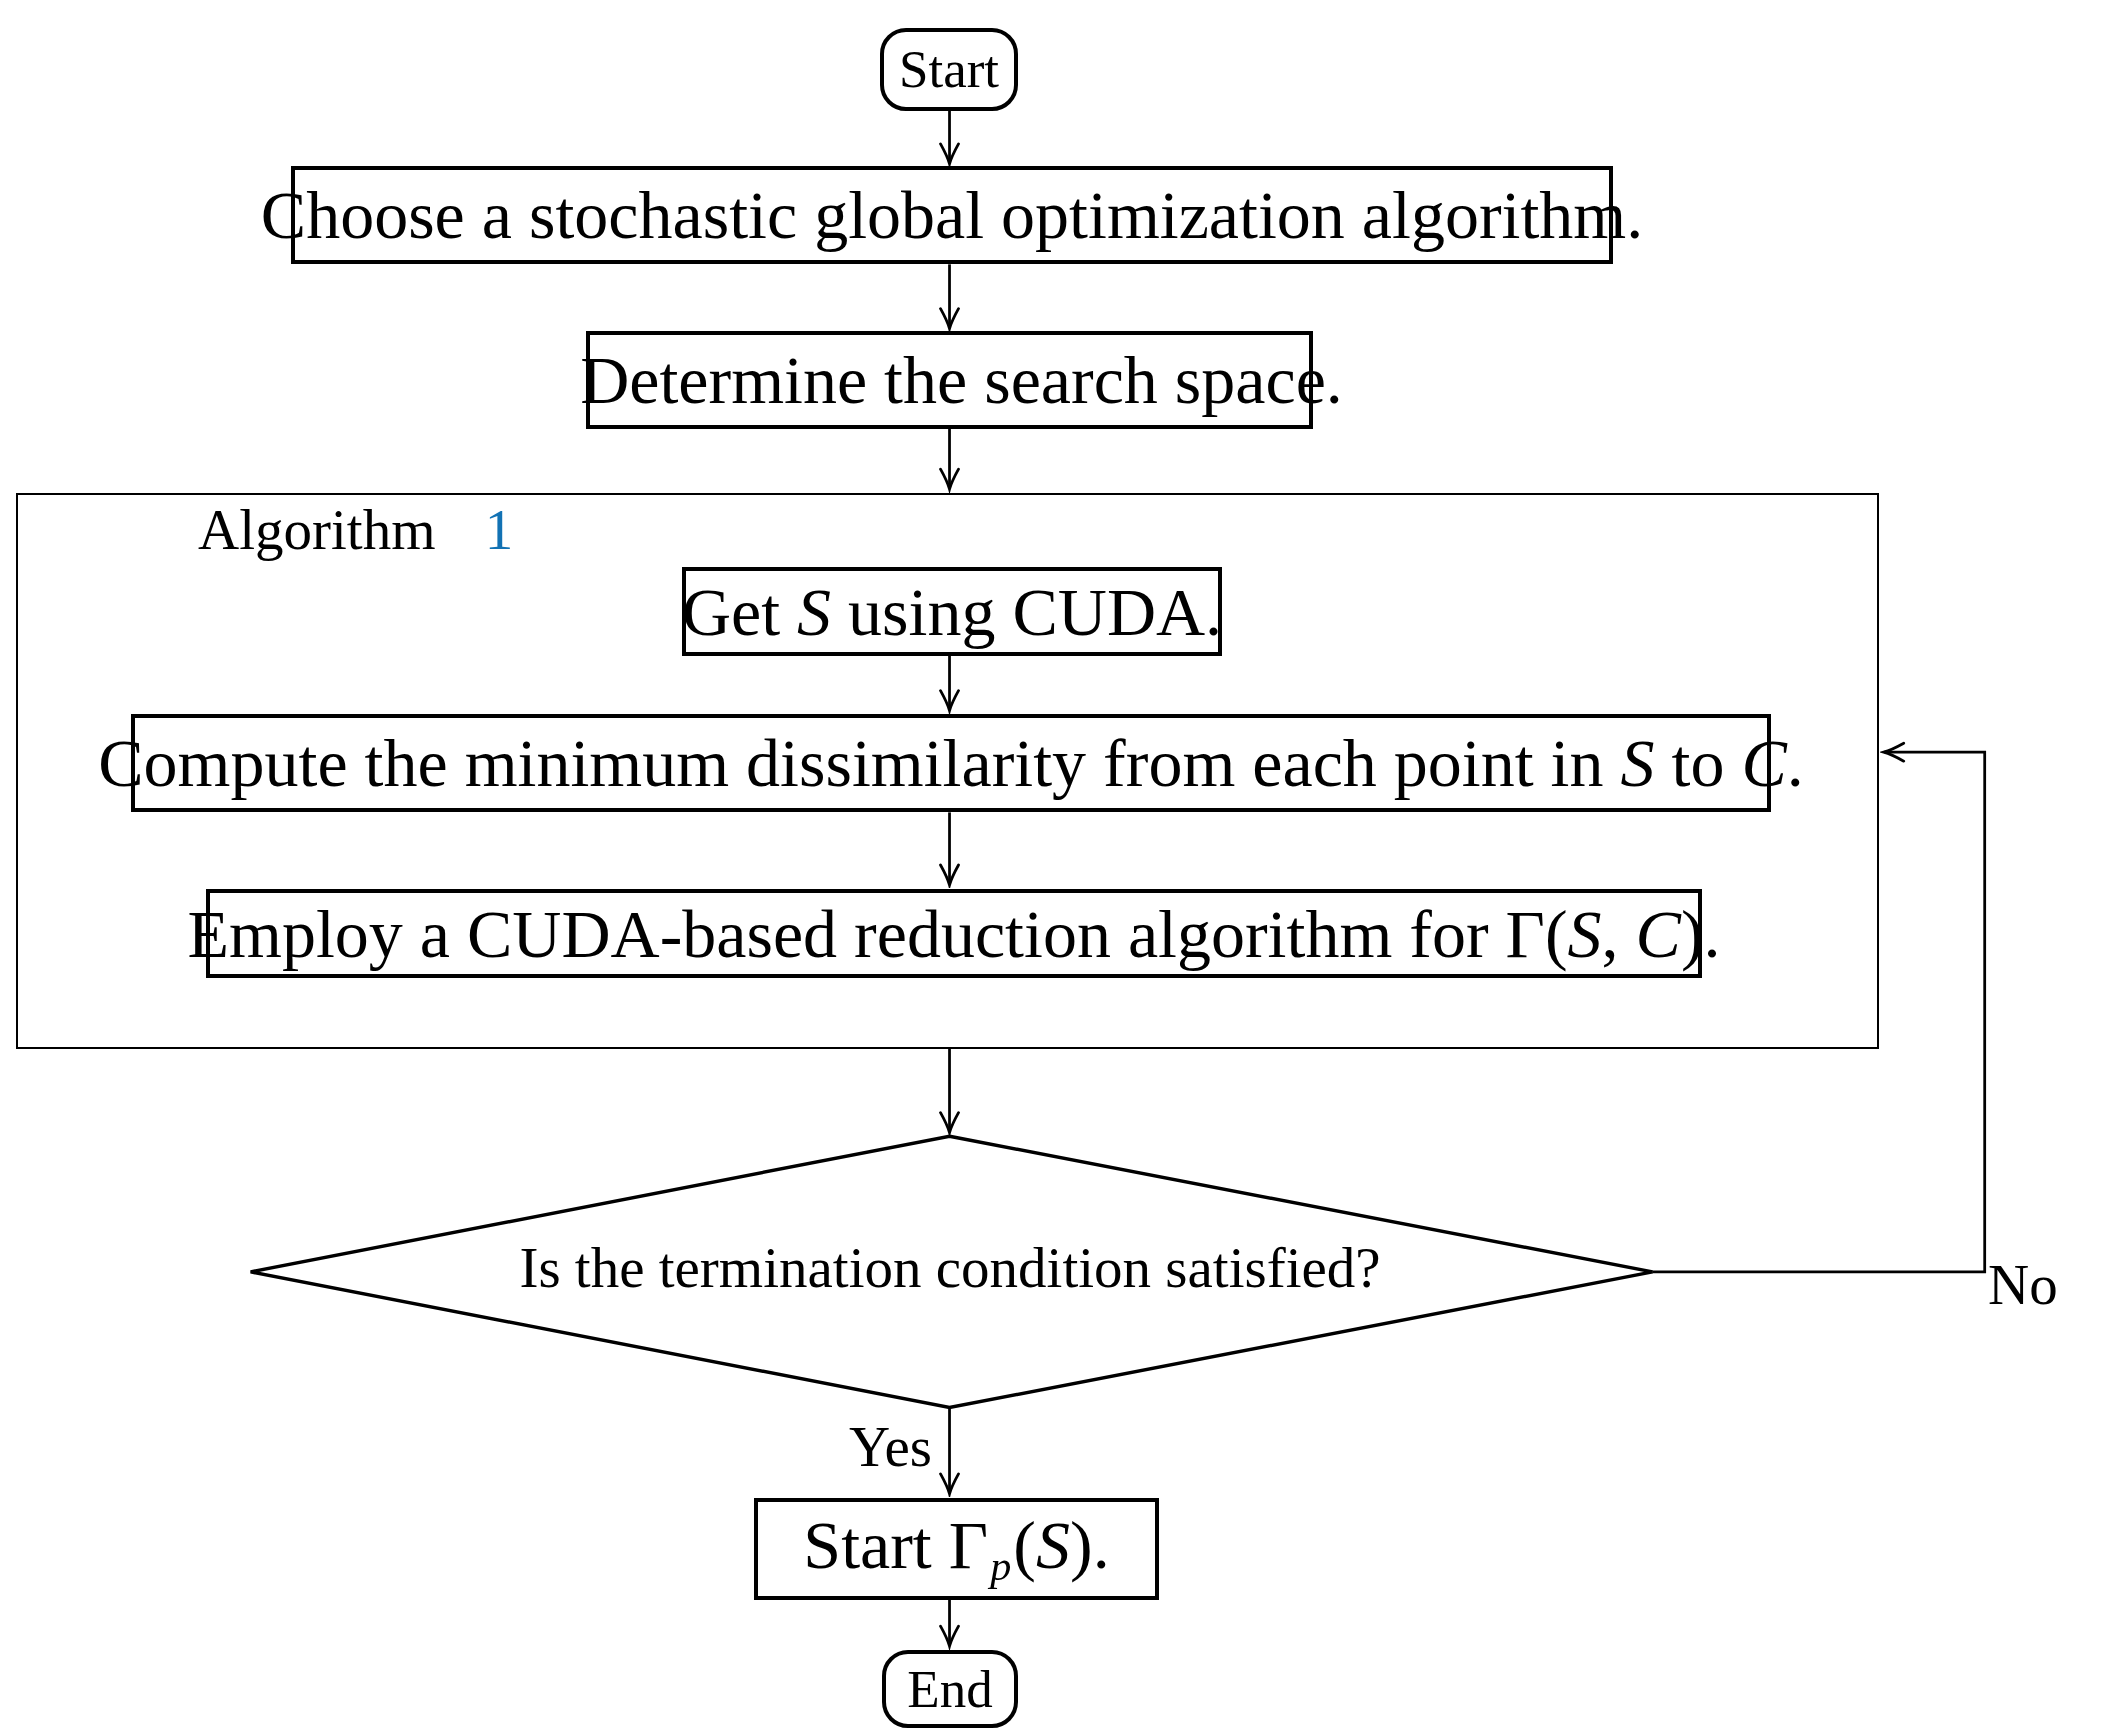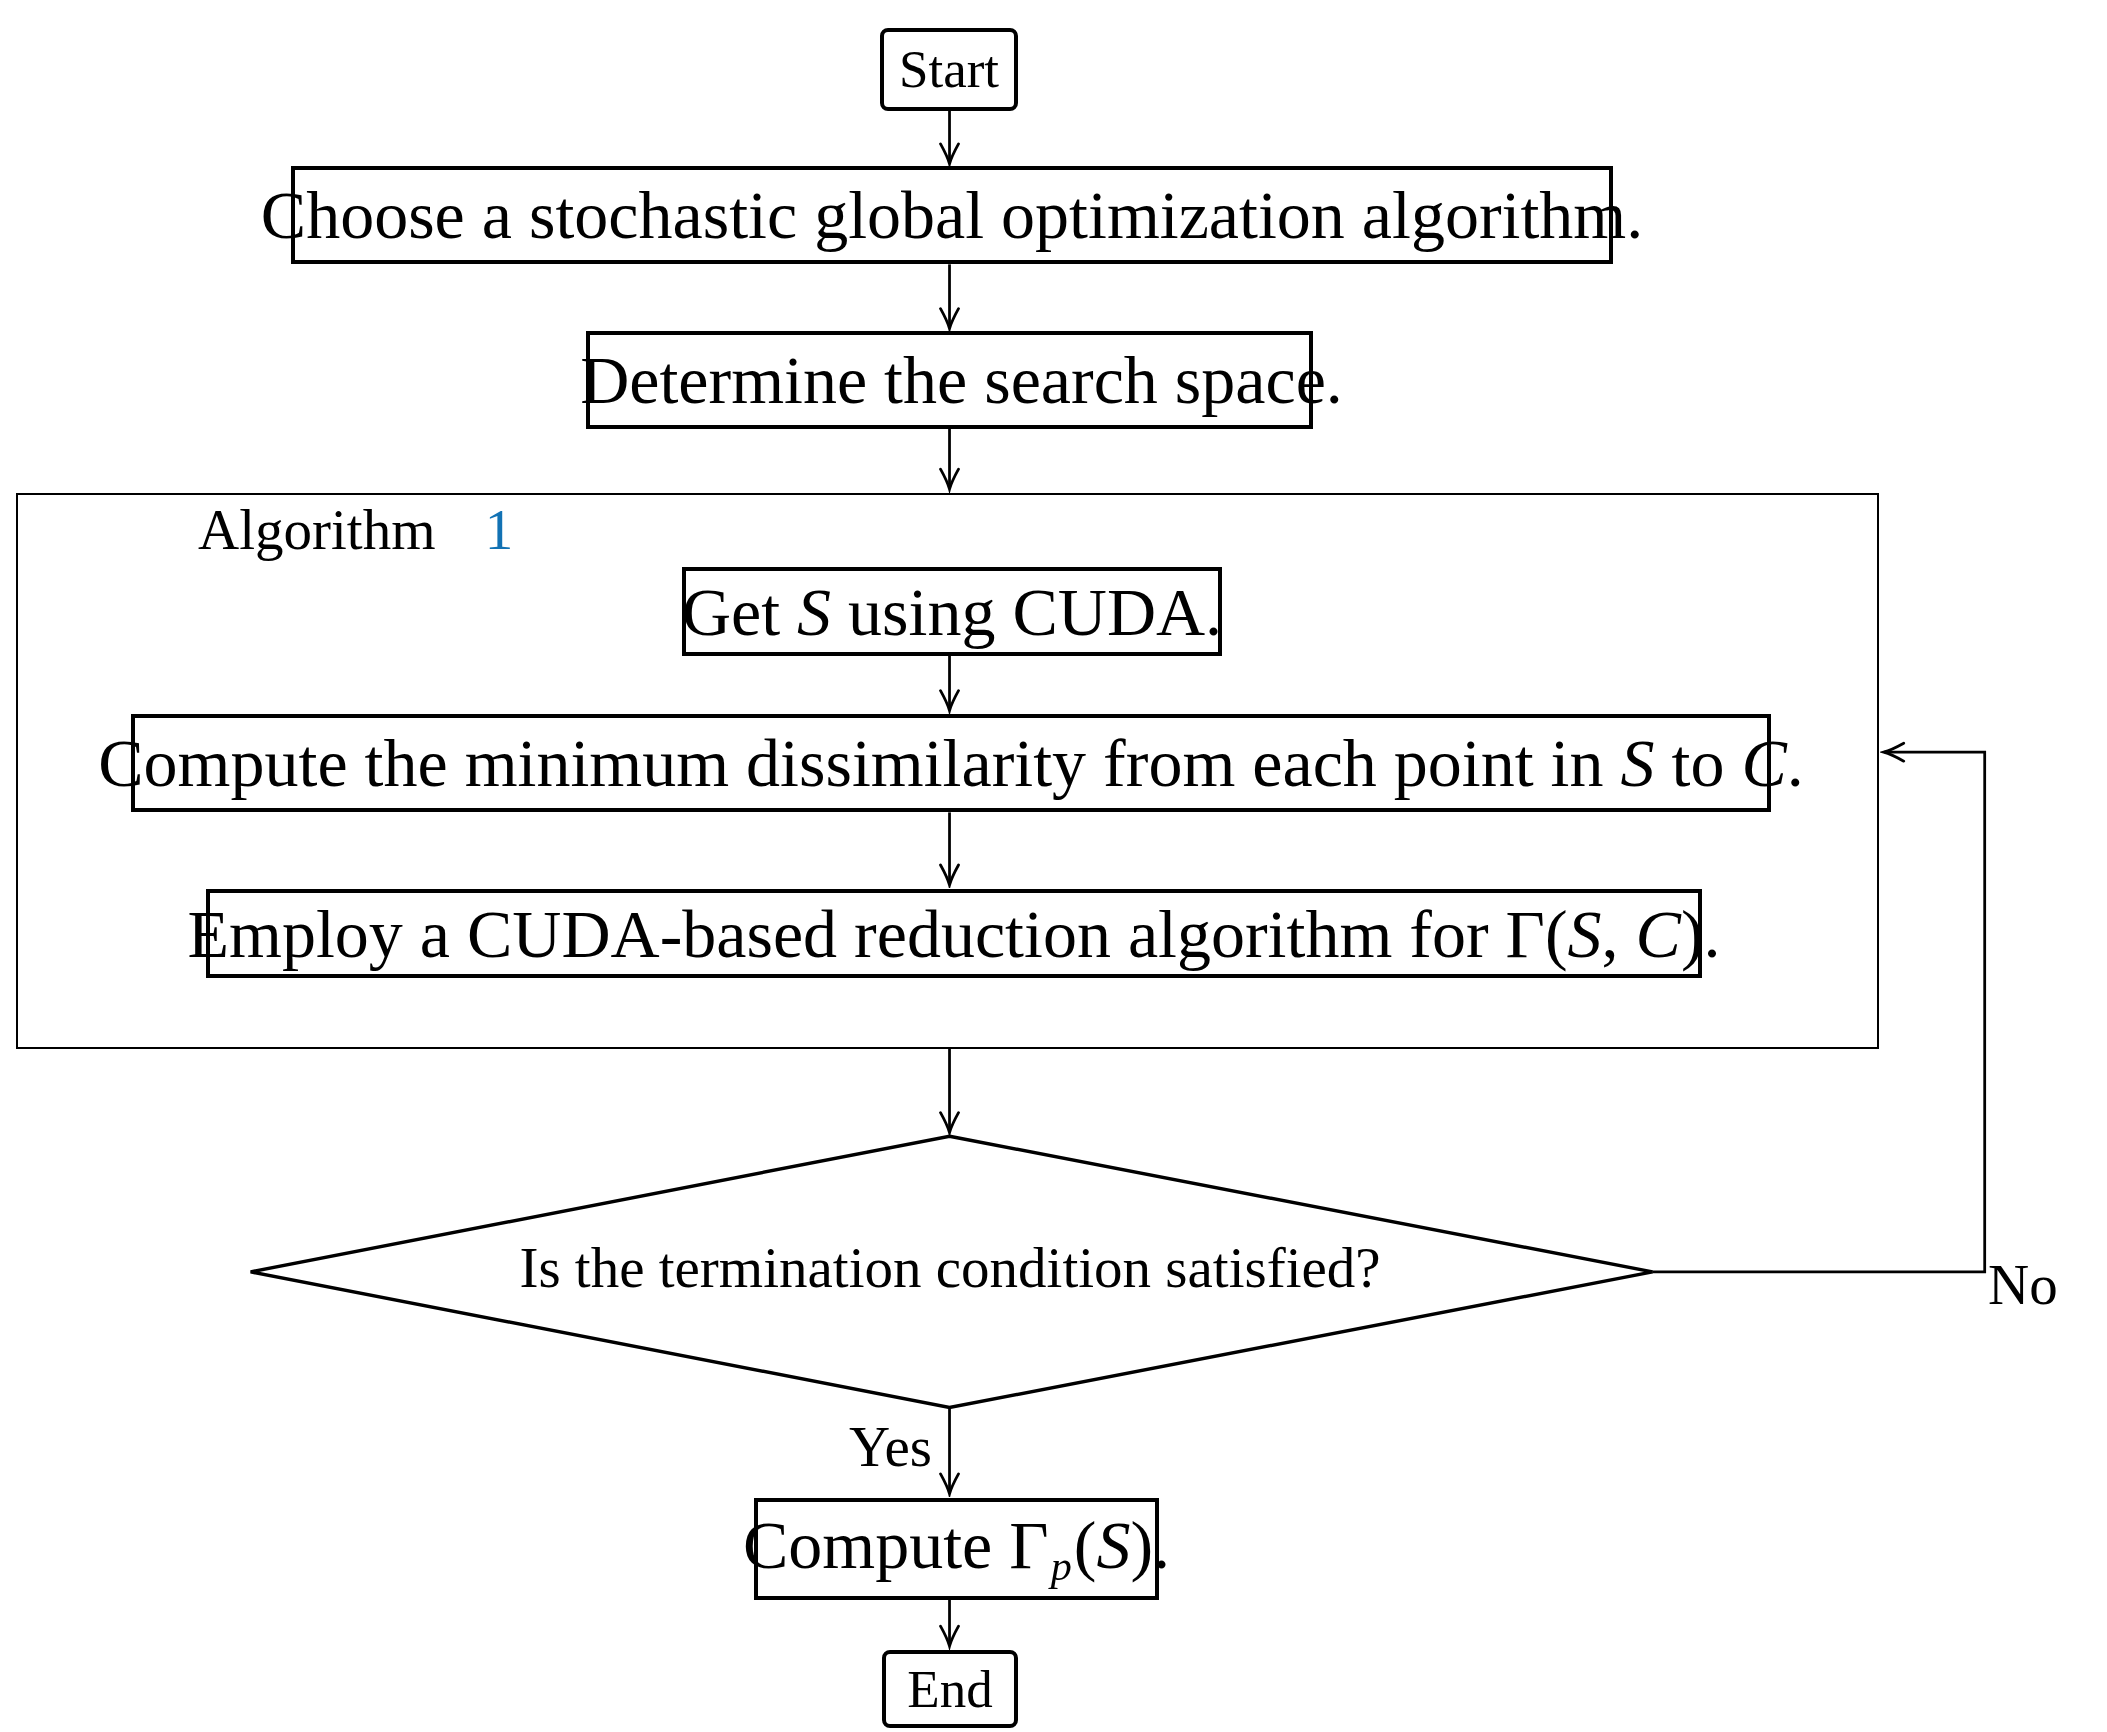--- a/index.html
+++ b/index.html
@@ -40,21 +40,21 @@
     border: 4.2px solid #000000;
     display: flex;
     align-items: center;
     justify-content: center;
     font-size: 68px;
     line-height: 1;
     white-space: pre;
     text-align: center;
   }
   .node.rounded {
-    border-radius: 8px;
+    border-radius: 26px;
     font-size: 53px;
     text-align: right;
   }
   .frame {
     position: absolute;
     box-sizing: border-box;
     border: 2.8px solid #000000;
     background: transparent;
   }
   .floating {
@@ -141,21 +141,21 @@
 
   <div class="floating align-right" style="left:794px; top:1412px; width:138px; height:69px;">
     <span>Yes</span>
   </div>
 
   <div class="floating align-left" style="left:1988px; top:1246px; width:97px; height:76px;">
     <span>No</span>
   </div>
 
   <div class="node" style="left:754px; top:1498px; width:405px; height:102px;">
-    <span><span>Compute Γ</span><span class="sub">p</span><span>(</span><span class="it">S</span><span>).</span></span>
+    <span><span>Start Γ</span><span class="sub">p</span><span>(</span><span class="it">S</span><span>).</span></span>
   </div>
 
   <div class="node rounded" style="left:882px; top:1650px; width:136px; height:78px;">
     <span>End</span>
   </div>
 
 </div>
 
 
 </body></html>

